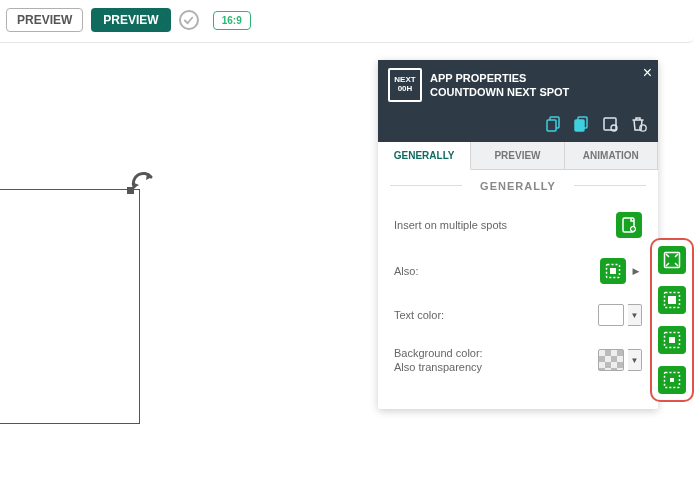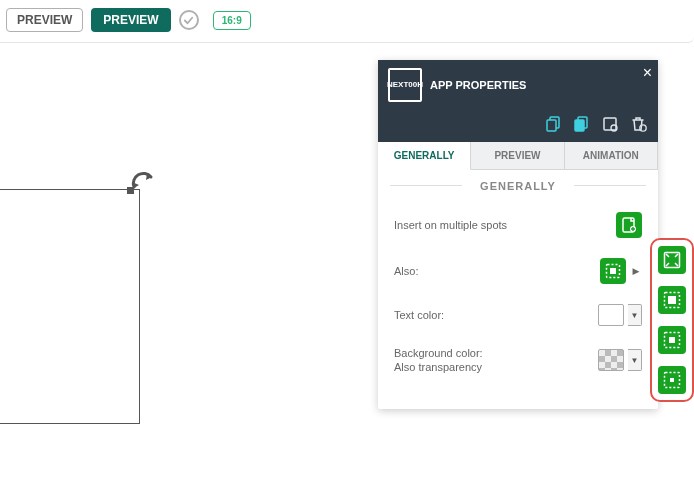--- a/index.html
+++ b/index.html
@@ -98,21 +98,21 @@
     display:flex;
     align-items:center;
     gap:8px;
     position:relative;
   }
   .panel-logo {
     width: 34px; height: 34px;
     border: 2px solid #fff;
     border-radius: 2px;
     background:#2e3b46;
-    display:flex; flex-direction:row; align-items:center; justify-content:center;
+    display:flex; flex-direction:column; align-items:center; justify-content:center;
     font-size:8px; font-weight:700; line-height:1.1;
   }
   .panel-titles { font-size:11px; font-weight:700; line-height:1.3; }
   .panel-close {
     position:absolute; right:6px; top:4px; color:#fff; font-size:16px; cursor:pointer;
   }
   .panel-toolbar {
     background: #2e3b46;
     display:flex; justify-content:flex-end; gap:8px;
     padding: 4px 10px 8px;
@@ -241,20 +241,21 @@
 </div>
 
 <div class="panel">
   <div class="panel-header">
     <div class="panel-logo">
       <span>NEXT</span>
       <span>00H</span>
     </div>
     <div class="panel-titles">
       <div>APP PROPERTIES</div>
+      <div>COUNTDOWN NEXT SPOT</div>
     </div>
     <div class="panel-close">×</div>
   </div>
   <div class="panel-toolbar">
     <div class="tool-icon">
       <svg width="18" height="18" viewBox="0 0 18 18">
           <rect x="5" y="2" width="9" height="11" rx="1" fill="none" stroke="#3fd0e0" stroke-width="1.5"></rect>
           <rect x="2" y="5" width="9" height="11" rx="1" fill="#2e3b46" stroke="#3fd0e0" stroke-width="1.5"></rect>
         </svg>
     </div>

